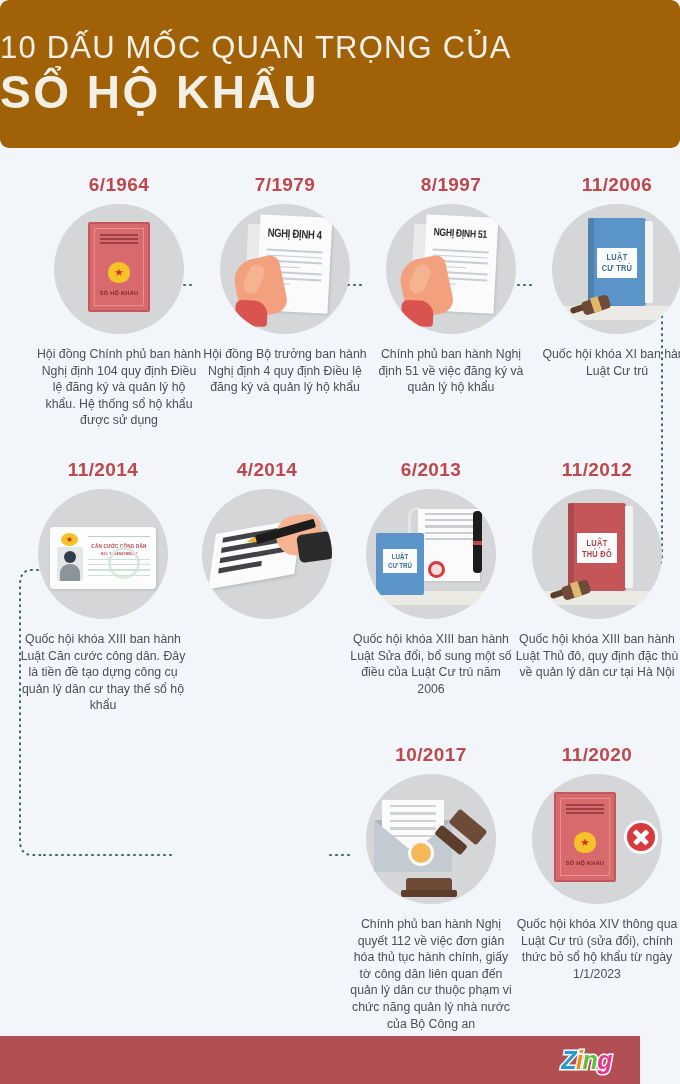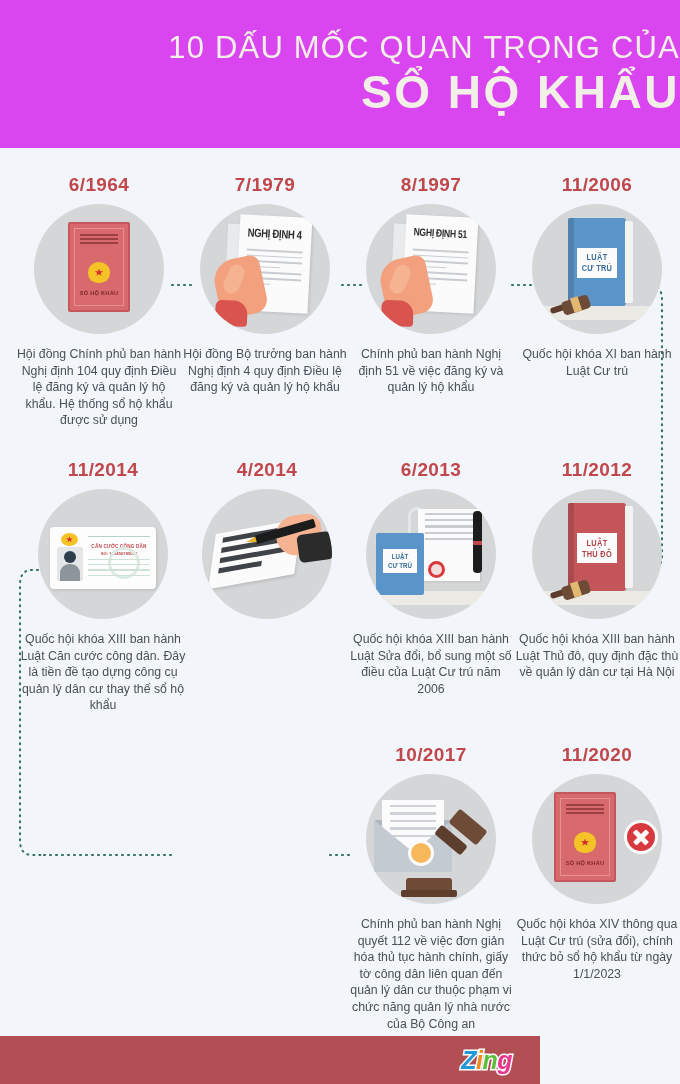--- a/index.html
+++ b/index.html
@@ -7,23 +7,23 @@
     width: 680px; height: 1084px;
     background: #f2f6fa;
     font-family: "Liberation Sans", sans-serif;
     overflow: hidden;
   }
   .page { position: relative; width: 680px; height: 1084px; background: #f2f6fa; }
 
   
   .header {
     position: absolute; left: 0; top: 0; width: 680px; height: 148px;
-    background: #d946ef;
+    background: #a16207;
     display: flex; flex-direction: column;
-    align-items: flex-end; justify-content: center;
+    align-items: flex-start; justify-content: center; border-radius: 9px;
   }
   .header-line1 {
     color: #f2f0e6; font-size: 31px; letter-spacing: 1.2px;
     font-weight: 400; white-space: nowrap; line-height: 1.05;
   }
   .header-line2 {
     color: #f2f0e6; font-size: 46px; font-weight: bold;
     letter-spacing: 2.5px; white-space: nowrap; margin-top: 4px; line-height: 1.05;
   }
 
@@ -297,21 +297,21 @@
     display:flex; align-items:center; justify-content:center;
   }
   .xbadge::before, .xbadge::after {
     content:''; position:absolute; width:18px; height:4.5px; background:#fbfbfb; border-radius:1px;
   }
   .xbadge::before { transform: rotate(45deg); }
   .xbadge::after  { transform: rotate(-45deg); }
 
   
   .footer {
-    position:absolute; left:0; bottom:0; width:540px; height:48px;
+    position:absolute; left:0; bottom:0; width:640px; height:48px;
     background:#b14f54; display:flex; align-items:center; justify-content:flex-end;
     padding-right:28px;
   }
   .zing { font-size:25px; font-weight:bold; letter-spacing:-.5px; font-style:italic; }
   .zing span { -webkit-text-stroke: 3px #fbfbfb; paint-order: stroke fill; }
   .zing .z { color:#1f9ad6; }
   .zing .i { color:#f08a1c; }
   .zing .n { color:#5fbd3e; }
   .zing .g { color:#e8368f; }
 </style>
@@ -335,21 +335,21 @@
       <path d="M470 570 H446"></path>
       <path d="M300 570 H276"></path>
       <path d="M44 570 H32 Q20 570 20 585 V840 Q20 855 32 855 H44"></path>
       <path d="M44 855 H176"></path>
       <path d="M330 855 H354"></path>
     </g>
   </svg>
 
   <div class="row" style="top:172px; left:0;">
 
-    <div class="cell" style="margin-left:16px;">
+    <div class="cell" style="margin-left:36px;">
       <div class="date">6/1964</div>
       <div class="circle">
         <div class="ico">
           <div class="book-red">
             <div class="inner-frame"></div>
             <div class="bars">
                 <i></i>
                 <i></i>
                 <i></i>
               </div>

